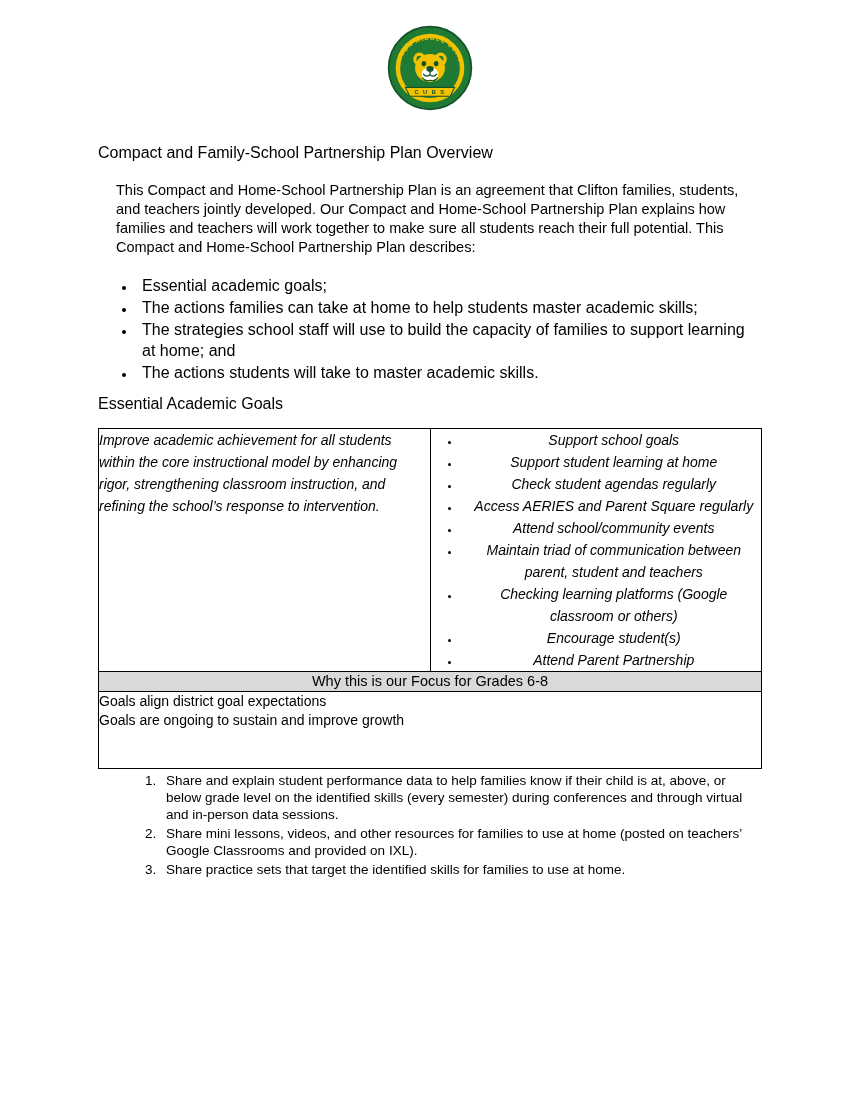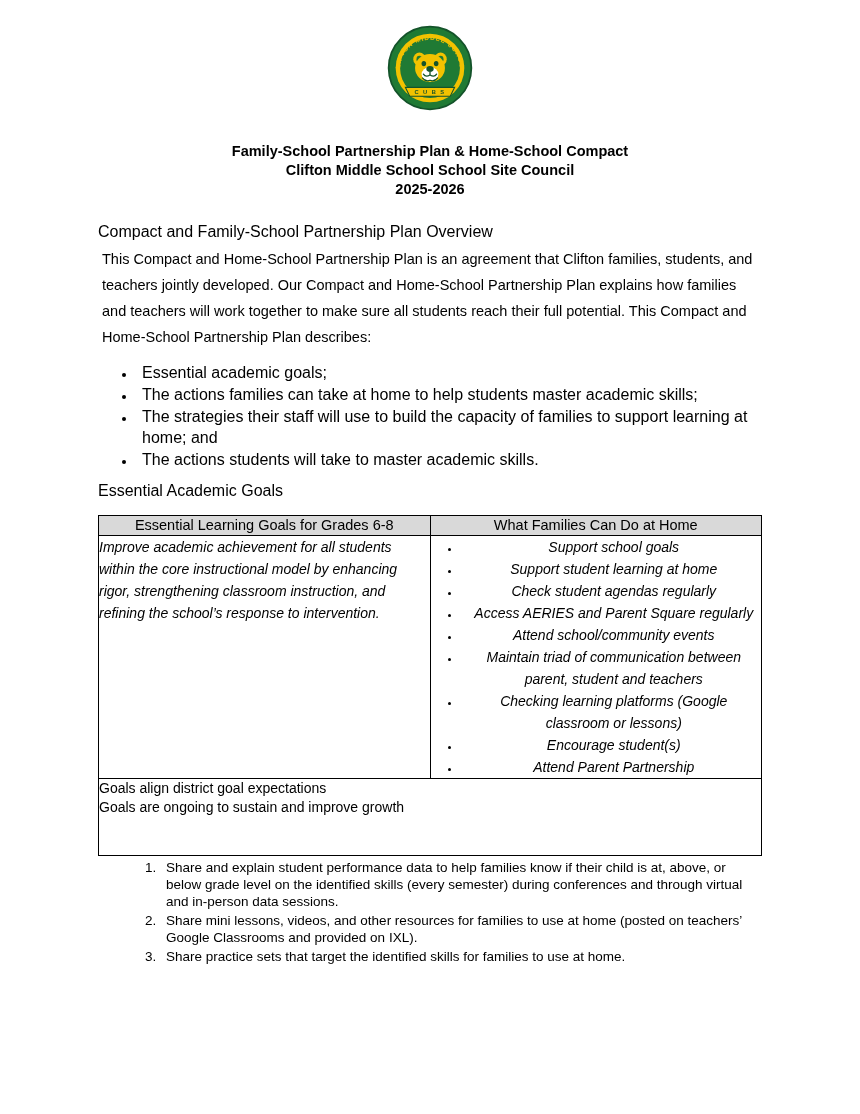--- a/index.html
+++ b/index.html
@@ -48,22 +48,22 @@
   }
 
   
   .section-heading {
     font-size: 16px;
     line-height: 21px;
     margin: 0;
   }
   .body-text {
     font-size: 14.5px;
-    line-height: 26px;
-    margin: 4px;
+    line-height: 19px;
+    margin: 18px;
   }
   ul.bullets {
     margin: 12px 0 10px 0;
     padding-left: 38px;
     font-size: 16px;
     line-height: 21px;
   }
   ul.bullets li {
     margin-bottom: 1px;
     padding-left: 6px;
@@ -161,59 +161,53 @@
           <ellipse cx="57" cy="45" rx="2.6" ry="3" fill="#14532a"></ellipse>
           <path d="M41 61 Q45 66 50 64 Q55 66 59 61" stroke="#14532a" stroke-width="1.3" fill="none"></path>
         </g>
 
         <path d="M22 72 L78 72 L73 82 L27 82 Z" fill="#f2c200" stroke="#14532a" stroke-width="1.2"></path>
         <text x="50" y="80" text-anchor="middle" font-family="'Liberation Sans', sans-serif" font-size="6.5" font-weight="bold" fill="#14532a" letter-spacing="1.6">C U B S</text>
       </svg>
     </div>
   </div>
 
-  <div class="title-block">
-    <div>Family-School Partnership Plan &amp; Home-School Compact</div>
-    <div>Clifton Middle School School Site Council</div>
-    <div>2025-2026</div>
-  </div>
 
   <div class="section-heading">Compact and Family-School Partnership Plan Overview</div>
   <p class="body-text">This Compact and Home-School Partnership Plan is an agreement that Clifton families, students, and teachers jointly developed.  Our Compact and Home-School Partnership Plan explains how families and teachers will work together to make sure all students reach their full potential.  This Compact and Home-School Partnership Plan describes:</p>
 
   <ul class="bullets">
     <li>Essential academic goals;</li>
     <li>The actions families can take at home to help students master academic skills;</li>
-    <li>The strategies their staff will use to build the capacity of families to support learning at home; and</li>
+    <li>The strategies school staff will use to build the capacity of families to support learning at home; and</li>
     <li>The actions students will take to master academic skills.</li>
   </ul>
 
   <div class="section-heading">Essential Academic Goals</div>
 
   <table class="goals">
     <tbody>
-        <tr>
-      <th class="th-cell" style="width:50%;">Essential Learning Goals for Grades 6-8</th>
-      <th class="th-cell" style="width:50%;">What Families Can Do at Home</th>
-    </tr>
     <tr>
       <td class="cell-body">Improve academic achievement for all students within the core instructional model by enhancing rigor, strengthening classroom instruction, and refining the school’s response to intervention.</td>
       <td class="cell-body">
         <ul>
           <li>Support school goals</li>
           <li>Support student learning at home</li>
           <li>Check student agendas regularly</li>
           <li>Access AERIES and Parent Square regularly</li>
           <li>Attend school/community events</li>
           <li>Maintain triad of communication between parent, student and teachers</li>
-          <li>Checking learning platforms (Google classroom or lessons)</li>
+          <li>Checking learning platforms (Google classroom or others)</li>
           <li>Encourage student(s)</li>
           <li>Attend Parent Partnership</li>
         </ul>
       </td>
+    </tr>
+    <tr>
+      <td class="th-cell" colspan="2">Why this is our Focus for Grades 6-8</td>
     </tr>
     <tr>
       <td class="focus-cell" colspan="2">
         <div>Goals align district goal expectations</div>
         <div>Goals are ongoing to sustain and improve growth</div>
       </td>
     </tr>
   </tbody>
     </table>
 

